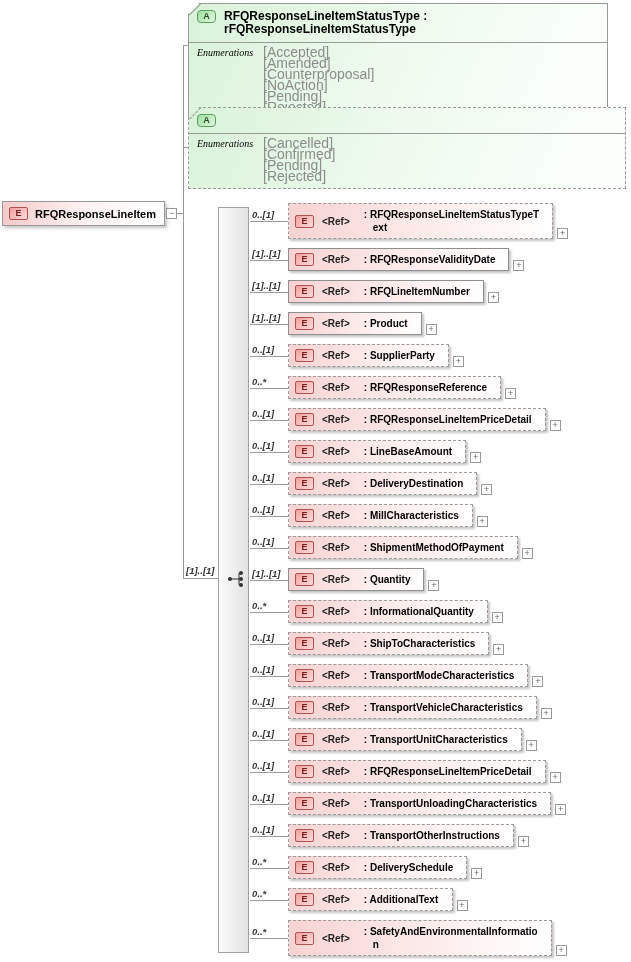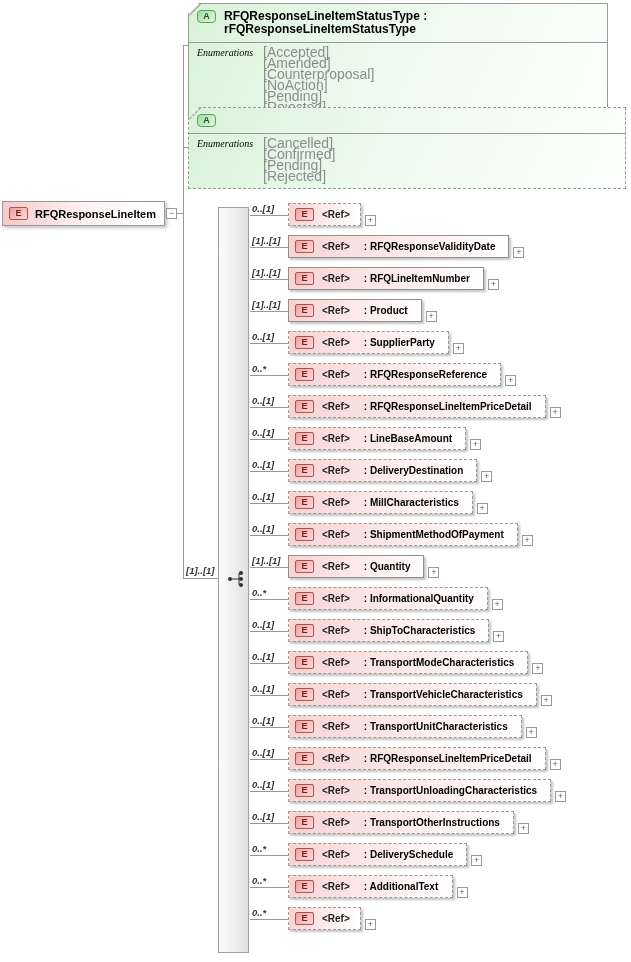--- a/index.html
+++ b/index.html
@@ -142,20 +142,22 @@
 
   <div id="rows">
       <div class="row dashed">
     <div class="conn">
       <i class="hline"></i>
       <span class="card">0..[1]</span>
     </div>
     <div class="ebox">
       <span class="kind-icon e-icon">E</span>
       <span class="ref">&lt;Ref&gt;</span>
+      <span class="ename">: RFQResponseLineItemStatusTypeT
+ext</span>
     </div>
     <span class="handle">+</span>
   </div>
       <div class="row solid">
     <div class="conn">
       <i class="hline"></i>
       <span class="card">[1]..[1]</span>
     </div>
     <div class="ebox">
       <span class="kind-icon e-icon">E</span>
@@ -405,17 +407,19 @@
     <span class="handle">+</span>
   </div>
       <div class="row dashed">
     <div class="conn">
       <i class="hline"></i>
       <span class="card">0..*</span>
     </div>
     <div class="ebox">
       <span class="kind-icon e-icon">E</span>
       <span class="ref">&lt;Ref&gt;</span>
+      <span class="ename">: SafetyAndEnvironmentalInformatio
+n</span>
     </div>
     <span class="handle">+</span>
   </div>
     </div>
 </div>
 
 </body></html>

